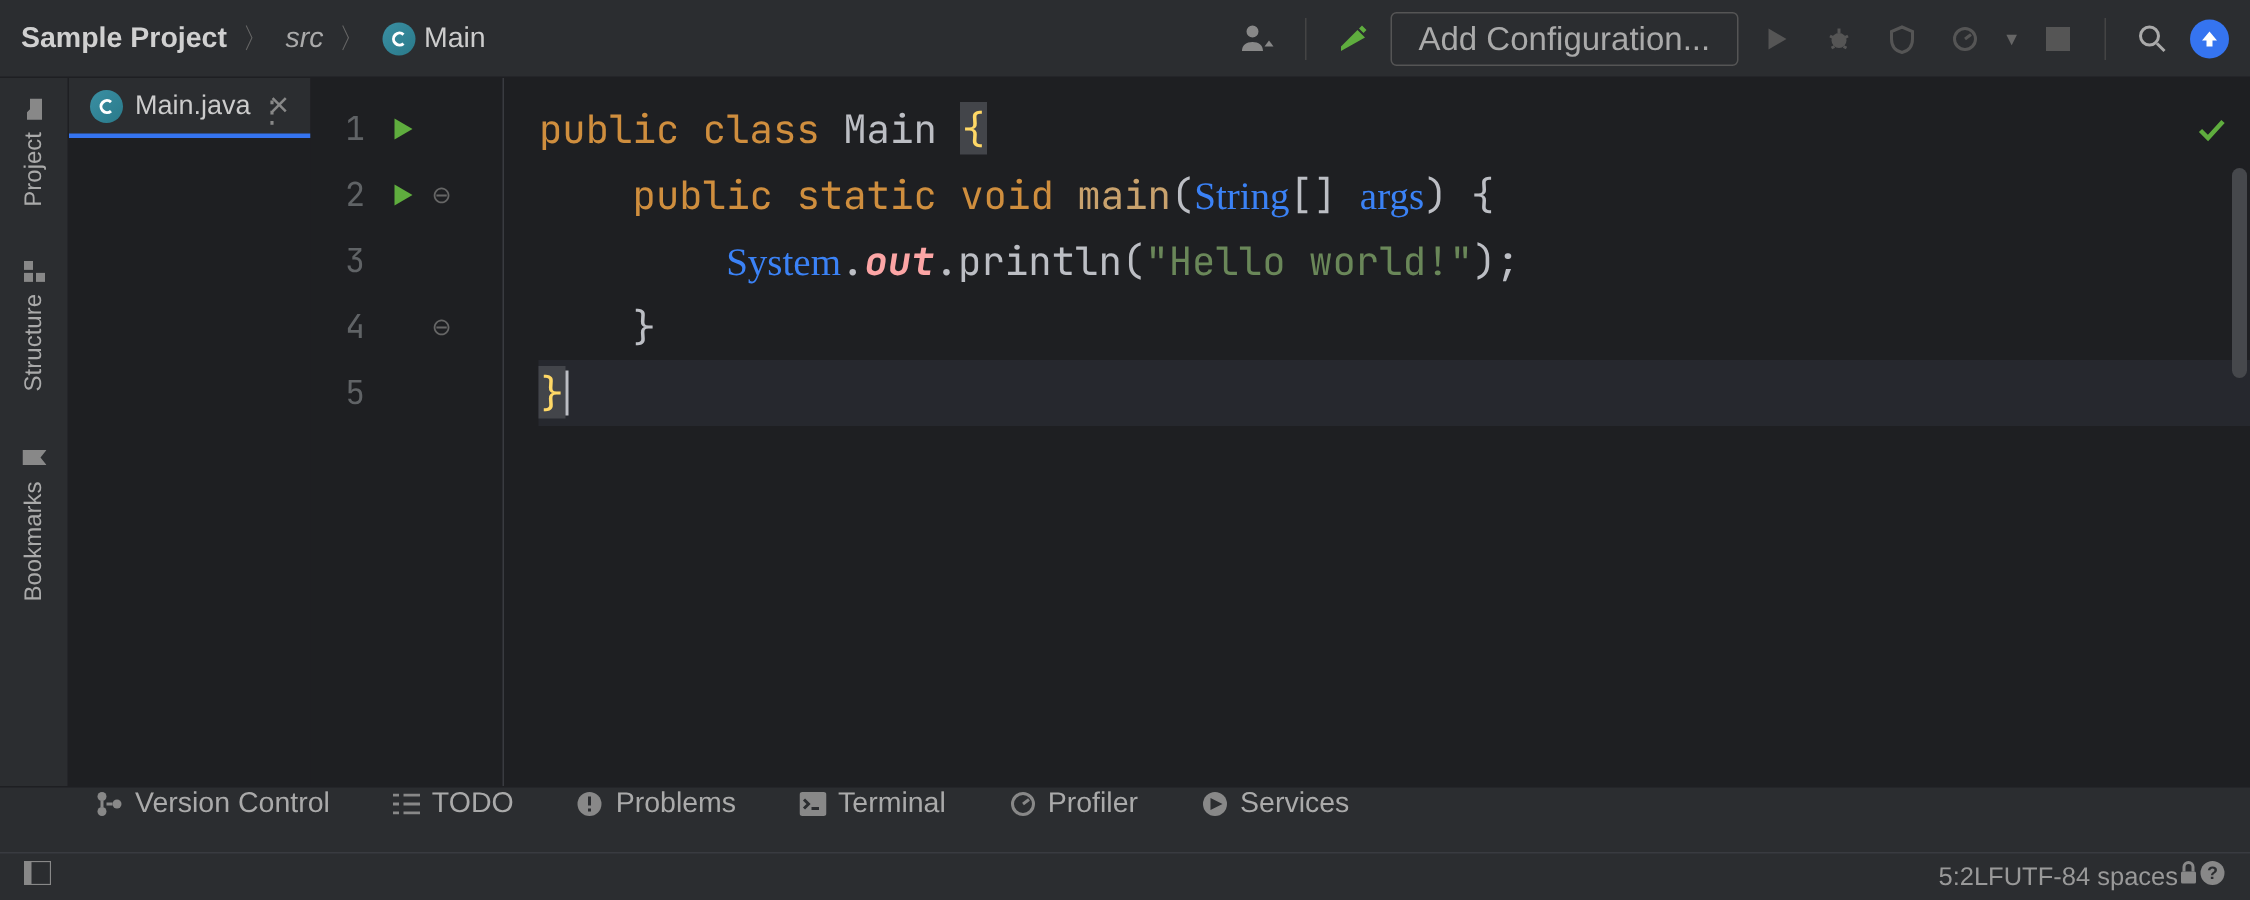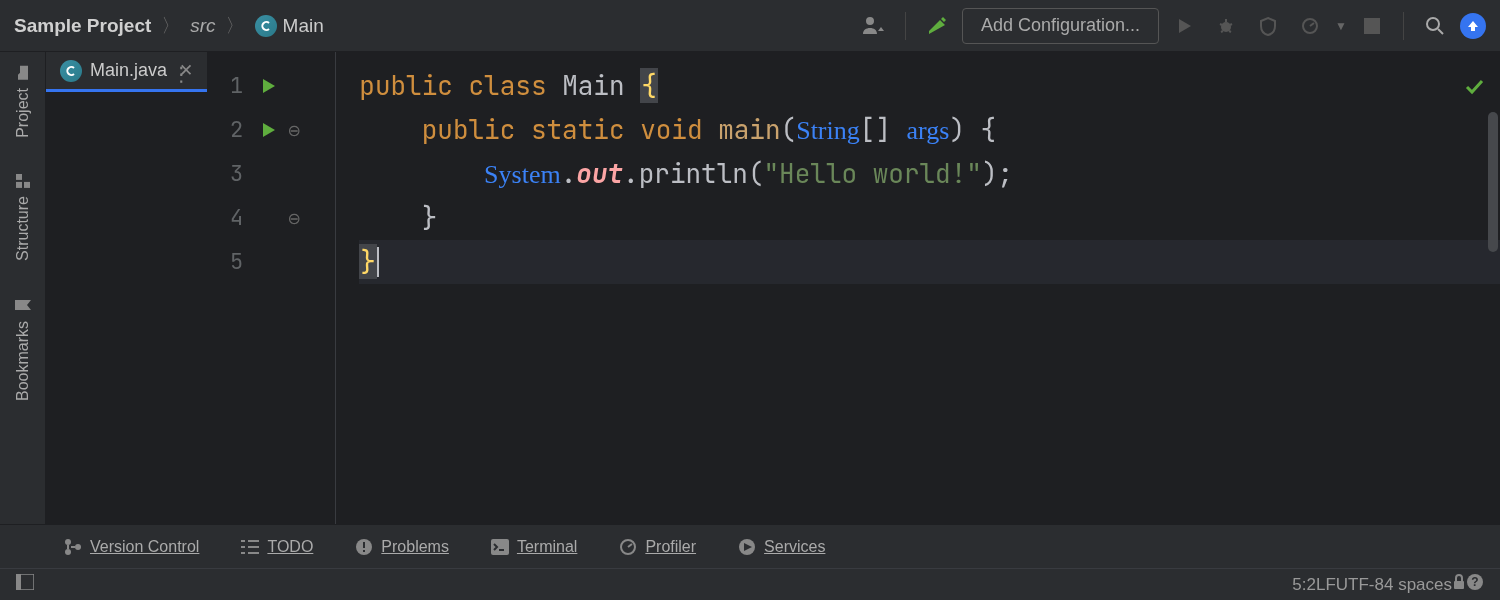--- a/index.html
+++ b/index.html
@@ -9,21 +9,21 @@
 .crumbs .proj { color:#d0d0d0; font-weight:600;text-align:right; }
 .crumbs .sep { color:#666; }
 .crumbs .item { color:#aaa;font-style:italic; }
 .crumbs .file { display:flex; align-items:center; gap:6px; color:#ccc; }
 .class-icon { width:22px; height:22px; border-radius:50%; background:linear-gradient(135deg,#3a8fa3,#2a7a8a); display:flex; align-items:center; justify-content:center; }
 .class-icon svg { width:12px; height:12px; }
 .spacer { flex:1; }
 .toolbtn { width:34px; height:34px; display:flex; align-items:center; justify-content:center; color:#888; cursor:pointer; }
 .toolbtn.green svg { fill:#5fad3e; }
 .toolbtn.dim svg { fill:#555; }
-.cfgbtn { height:36px; padding:0 18px; border:1px solid #555; border-radius:4px; color:#aaa; font-size:18px; display:flex; align-items:center; cursor:pointer; background:transparent; }
+.cfgbtn { height:36px; padding:0 18px; border:1px solid #555; border-radius:4px; color:#aaa; font-size:22px; display:flex; align-items:center; cursor:pointer; background:transparent; }
 .vdiv { width:1px; height:28px; background:#444; margin:0 6px; }
 .circbtn { width:26px; height:26px; border-radius:50%; background:#3574f0; display:flex; align-items:center; justify-content:center; cursor:pointer; }
 
 .mid { flex:1; display:flex; min-height:0; }
 .leftrail { width:46px; background:#2b2d30; border-right:1px solid #1e1f22; display:flex; flex-direction:column; align-items:center; padding-top:14px; gap:36px; }
 .railtab { writing-mode:vertical-rl; transform:rotate(180deg); color:#aaa; font-size:16px; cursor:pointer; display:flex; align-items:center; gap:8px; }
 .railtab svg { transform:rotate(90deg); }
 
 .editwrap { flex:1; display:flex; flex-direction:row; min-width:0; background:#1e1f22; }
 .tabbar { height:40px; background:#2b2d30; display:flex; align-items:flex-end; position:relative; }
@@ -47,21 +47,21 @@
 .mth { color:#c9a26d; }
 .id { color:#3b82f6;font-family:Liberation Serif, serif; }
 .idit { color:#fca5a5; font-style:italic;font-weight:bold; }
 .str { color:#6a8759; }
 .pn { color:#bcbec4; }
 .brh { background:#43454a; color:#ffd866; padding:0 1px; }
 .caret { display:inline-block; width:2px; height:30px; background:#bcbec4; vertical-align:middle; margin-bottom:4px; }
 .chk { position:absolute; right:16px; top:14px; color:#5fad3e; }
 .scr { position:absolute; right:2px; top:60px; width:10px; height:140px; background:#46484c; border-radius:5px; }
 
-.bottombar { height:44px; background:#2b2d30; border-top:1px solid #1e1f22; display:flex; align-items:center; padding:0 20px 0 64px; gap:42px; color:#aaa; font-size:16px;text-decoration:underline; }
+.bottombar { height:44px; background:#2b2d30; border-top:1px solid #1e1f22; display:flex; align-items:flex-start; padding:0 20px 0 64px; gap:42px; color:#aaa; font-size:19px; }
 .bitem { display:flex; align-items:center; gap:8px; cursor:pointer; }
 .bitem svg { fill:#888; }
 
 .statusbar { height:32px; background:#2b2d30; border-top:1px solid #393b40; display:flex; align-items:center; padding:0 16px; gap:24px; color:#999; font-size:17px; }
 .statusbar .lft { display:flex; gap:14px; }
 .statusbar .rgt { margin-left:auto; display:flex; align-items:center; }
 </style>
 </head>
 <body>
 

